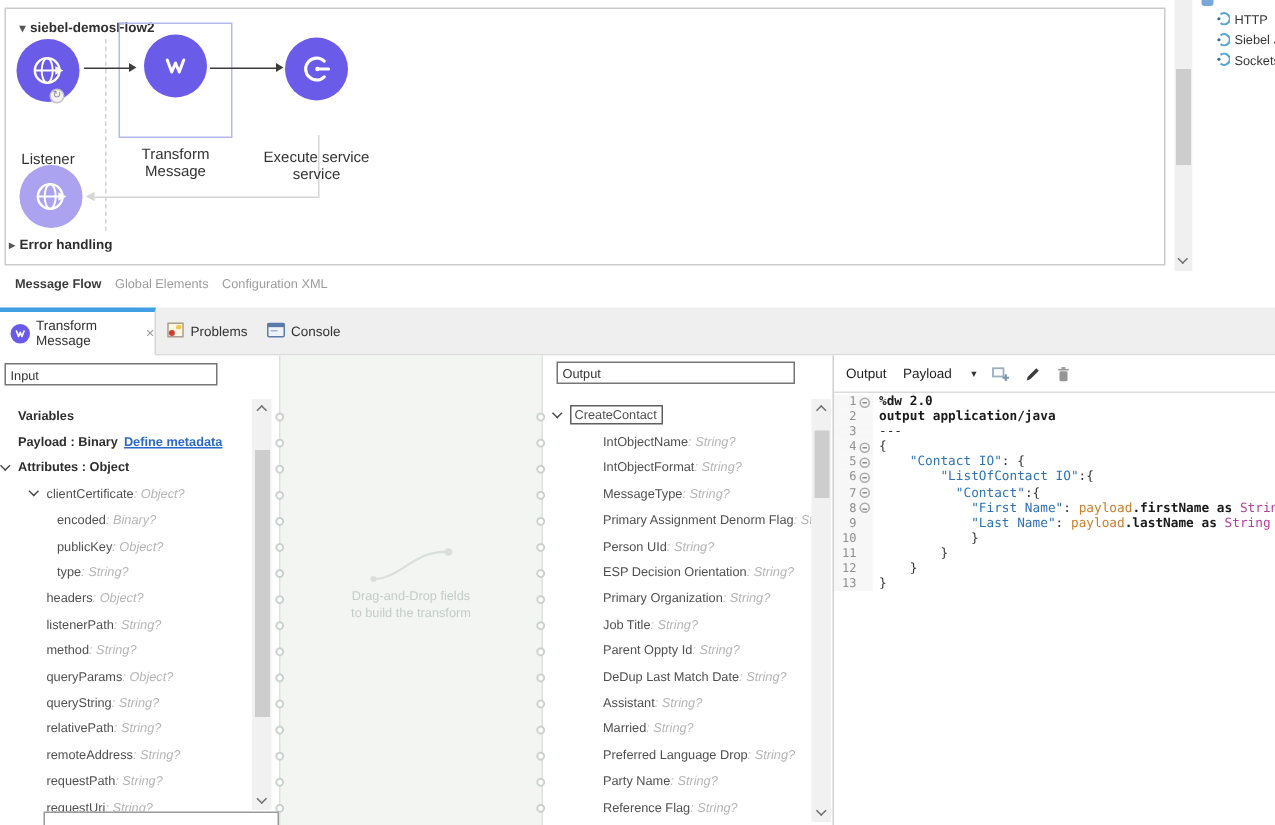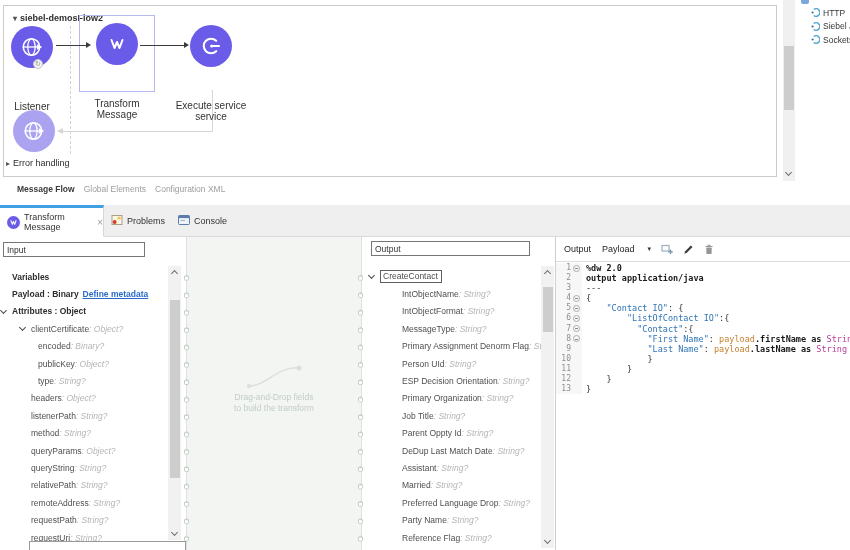--- a/index.html
+++ b/index.html
@@ -16,38 +16,38 @@
   .node.ghost { background:#aba2f0; }
   .node svg { display:block; }
   .nlabel { position:absolute; font-size:10px; line-height:11px; color:#333; text-align:center;margin-top:36px; }
   .selbox { position:absolute; left:79px; top:15px; width:76px; height:77px; border:1px solid #b5b9ef; }
   .arrow { position:absolute; height:1px; background:#3c3c3c; }
   .arrow:after { content:""; position:absolute; right:-5px; top:-3px; border-left:5px solid #3c3c3c; border-top:3.5px solid transparent; border-bottom:3.5px solid transparent; }
   .ret-v { position:absolute; left:212px; top:90px; width:1px; height:41px; background:#d6d6d6; }
   .ret-h { position:absolute; left:63px; top:131px; width:150px; height:1px; background:#d6d6d6; }
   .ret-head { position:absolute; left:57px; top:128px; width:0; height:0; border-right:6px solid #d6d6d6; border-top:3.5px solid transparent; border-bottom:3.5px solid transparent; }
   .badge { position:absolute; left:33px; top:59px; width:10px; height:10px; border-radius:50%; background:#f2f2f2; border:1px solid #c4c4c4; font-size:7px; line-height:8px; text-align:center; color:#8f8f8f; }
-  .errorrow { position:absolute; left:6px; top:158px; font-size:9px; font-weight:normal; color:#2f2f2f; }
+  .errorrow { position:absolute; left:6px; top:158px; font-size:9px; font-weight:bold; color:#2f2f2f; }
 
   
   .vscroll { position:absolute; left:783px; top:0; width:12px; height:181px; background:#f0f0f0; }
   .vthumb { position:absolute; left:1px; width:10px; background:#cdcdcd; }
   .sarr { position:absolute; width:5px; height:5px; border-right:1.2px solid #6f6f6f; border-bottom:1.2px solid #6f6f6f; }
   .sarr.up { transform:rotate(-135deg); }
   .sarr.down { transform:rotate(45deg); }
 
   
   .palette { position:absolute; left:795px; top:0; width:55px; height:197px; background:#fff; }
   .partial-icon { position:absolute; left:6px; top:-4px; width:8px; height:8px; border-radius:2px; background:#7aa7d8; }
   .pal-list { position:absolute; left:16px; top:6px; right:0; }
   .pal-item { height:13.5px; display:flex; align-items:center; font-size:8.5px; color:#363636; white-space:nowrap; overflow:hidden; }
   .pal-item svg { margin-right:3px; flex:none; }
 
   
-  .canvas-tabs { position:absolute; left:14px; top:181px; width:795px; height:16px; background:#fff; font-size:8.5px; display:flex; align-items:center; }
+  .canvas-tabs { position:absolute; left:7px; top:181px; width:795px; height:16px; background:#fff; font-size:8.5px; display:flex; align-items:center; }
   .ctab { margin-left:9px; color:#9d9d9d; }
   .ctab.first { margin-left:3px; color:#3b3b3b; font-weight:bold; }
 
   
   .tabbar { position:absolute; left:0; top:205px; width:850px; height:32px; background:#efefef; border-bottom:1px solid #dadada; }
   .vtab { position:absolute; top:205px; height:32px; display:flex; align-items:center; font-size:9px; color:#333; }
   .vtab.active { left:0; width:104px; background:#fff; border-top:3px solid #41a0e3; border-right:1px solid #d6d6d6; border-bottom:1px solid #fff; padding-left:7px; z-index:2; }
   .vtab.flat { padding-left:0; }
   .tabicon { width:13px; height:13px; border-radius:50%; background:#6a5be9; display:flex; align-items:center; justify-content:center; margin-right:4px; flex:none; }
   .tabclose { margin-left:6px; color:#9a9a9a; font-size:10px; }

